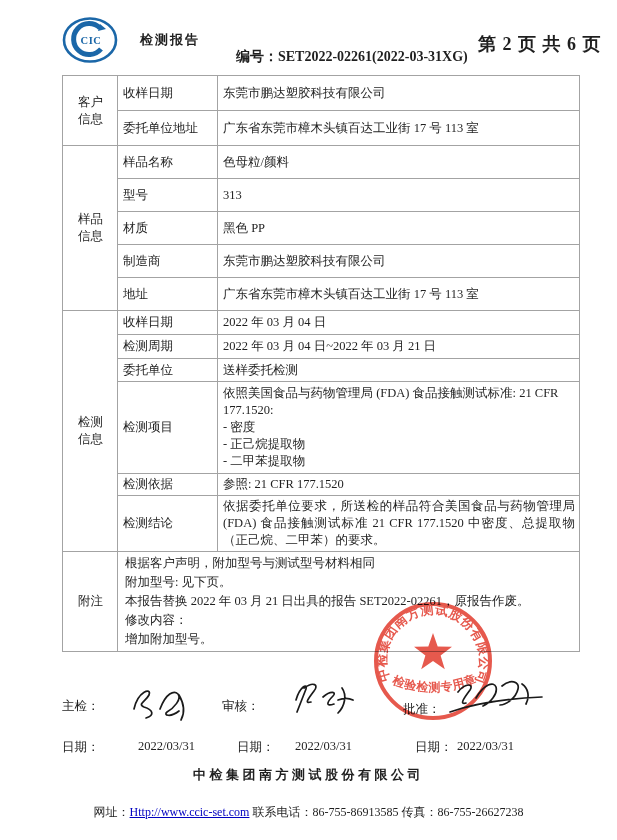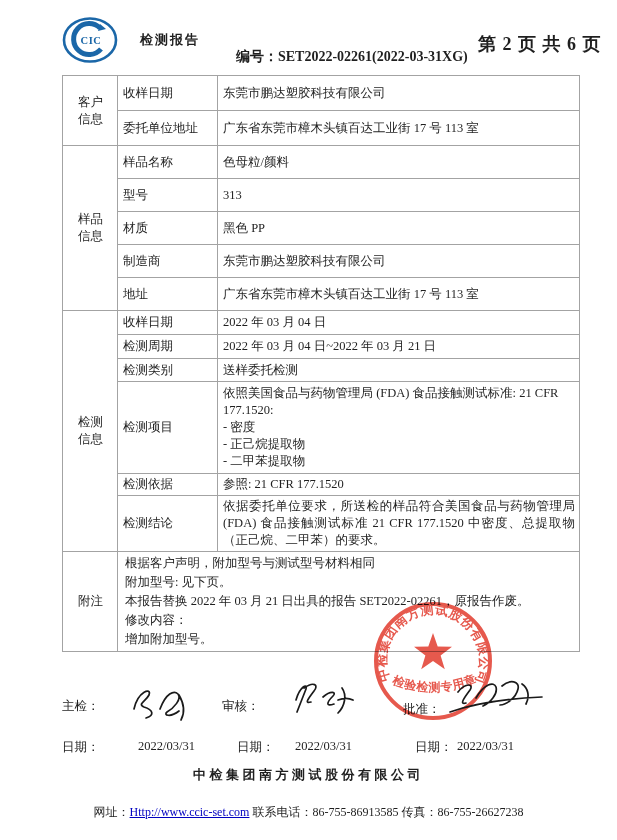--- a/index.html
+++ b/index.html
@@ -97,21 +97,21 @@
       <td class="sec" rowspan="6">检测
 信息</td>
       <td class="lbl">收样日期</td>
       <td class="val">2022 年 03 月 04 日</td>
     </tr>
     <tr style="height:24px;">
       <td class="lbl">检测周期</td>
       <td class="val">2022 年 03 月 04 日~2022 年 03 月 21 日</td>
     </tr>
     <tr style="height:23px;">
-      <td class="lbl">检测类别</td>
+      <td class="lbl">委托单位</td>
       <td class="val">送样委托检测</td>
     </tr>
     <tr style="height:92px;">
       <td class="lbl">检测项目</td>
       <td class="val pre">依照美国食品与药物管理局 (FDA) 食品接触测试标准: 21 CFR
 177.1520:
 - 密度
 - 正己烷提取物
 - 二甲苯提取物</td>
     </tr>

